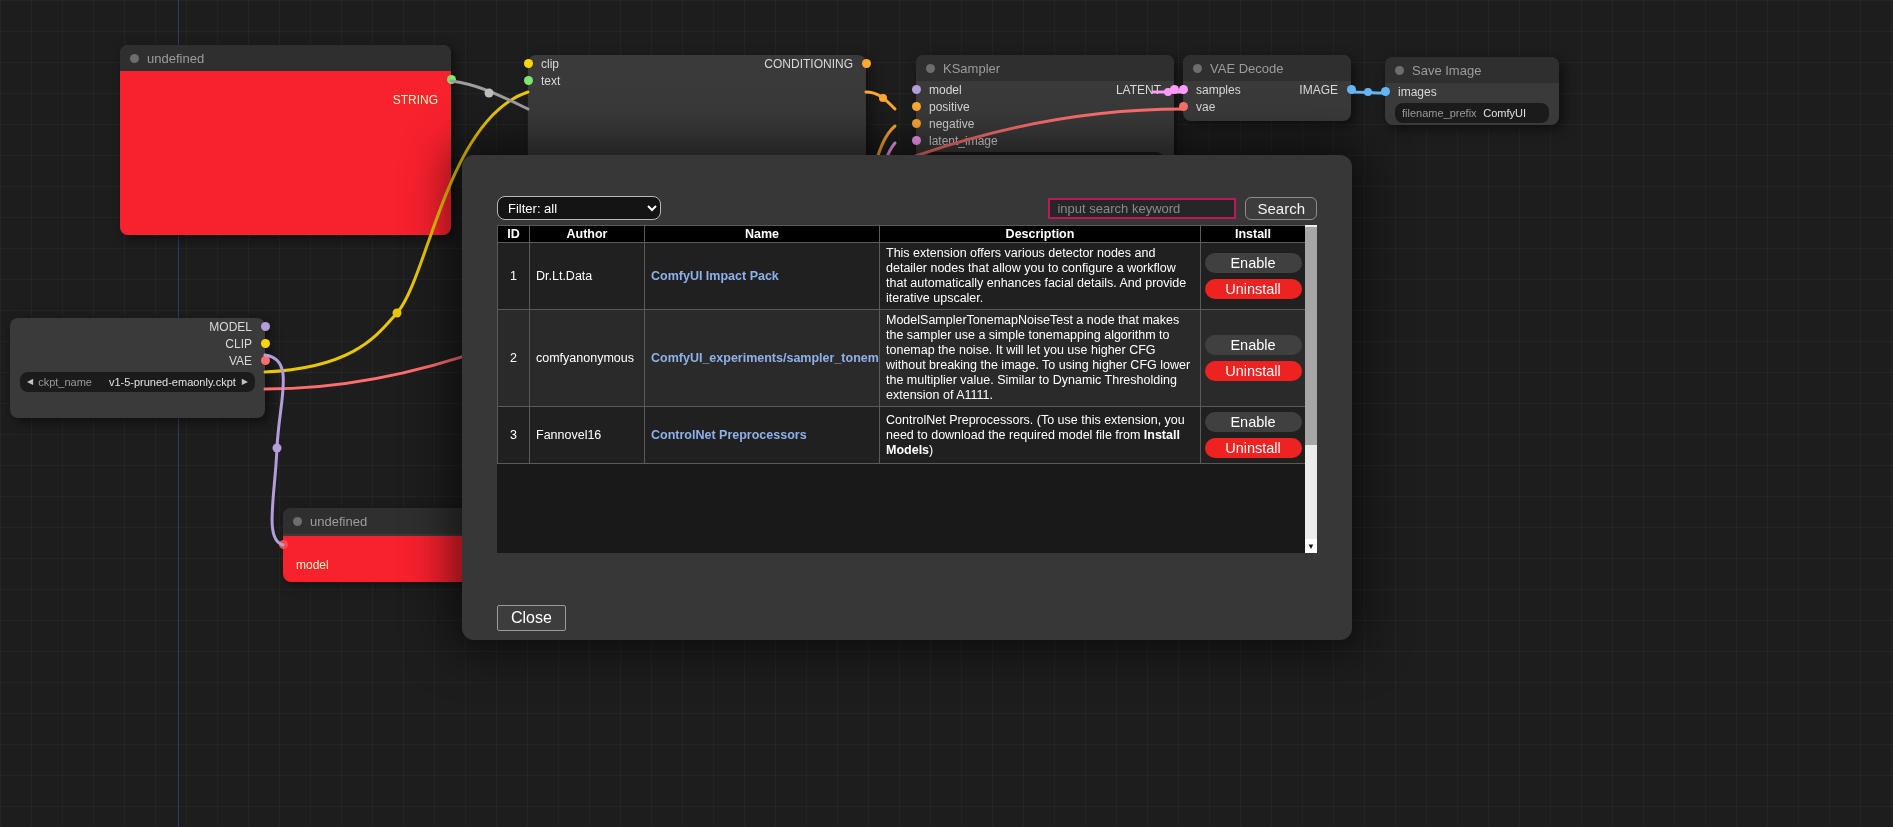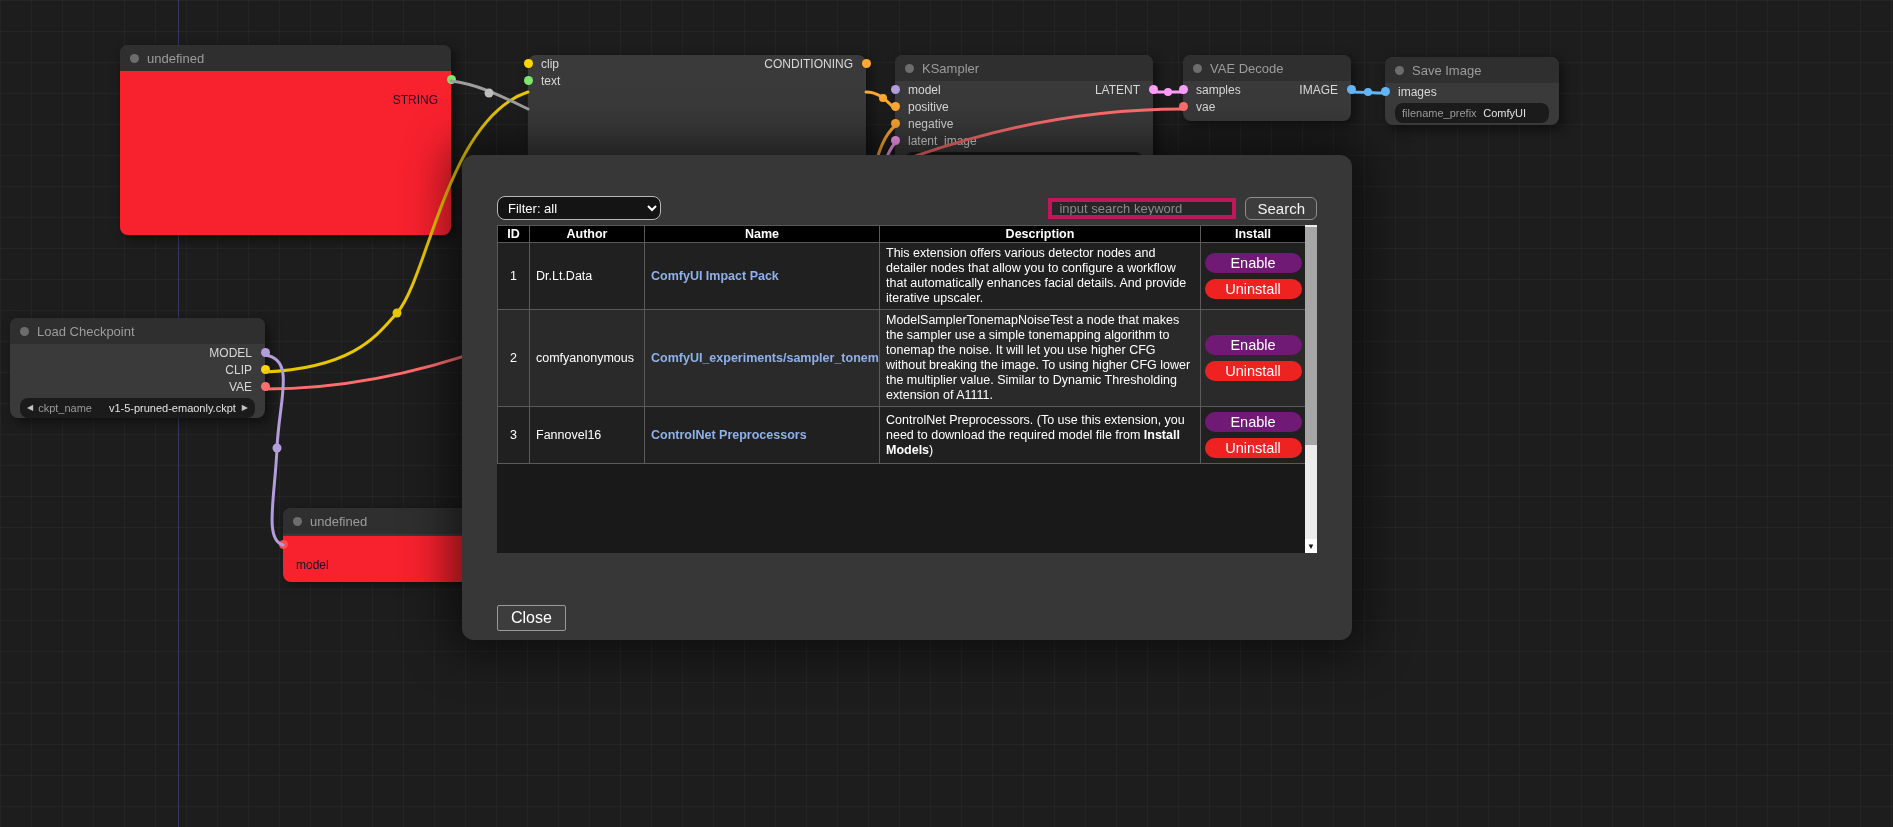--- a/index.html
+++ b/index.html
@@ -19,21 +19,21 @@
   .node { position:absolute; z-index:1; background:#3a3a3a; border-radius:8px;
           box-shadow:4px 4px 12px rgba(0,0,0,0.5); font-size:12px; color:#cfcfcf; }
   .node-title { height:26px; display:flex; align-items:center; gap:8px; padding:0 10px;
                 color:#9c9c9c; font-size:13px; background:#2f2f2f; border-radius:8px 8px 0 0; white-space:nowrap; overflow:hidden;}
   .title-dot { width:9px; height:9px; border-radius:50%; background:#6d6d6d; flex:none; }
   .node-body { border-radius:0 0 8px 8px; }
   .node-body.error { background:#f8212e; }
   .slot-row { position:relative; height:17px; display:flex; align-items:center; padding:0 13px; }
   .in-label  { color:#d8d8d8; }
   .out-label { margin-left:auto; color:#d8d8d8; }
-  .error .in-label, .error .out-label { color:#0f172a;margin-top:40px; }
+  .error .in-label, .error .out-label { color:#fef9c3;margin-top:40px; }
   .dot { position:absolute; width:9px; height:9px; border-radius:50%; top:4px; }
   .dot.in  { left:-4.5px; }
   .dot.out { right:-4.5px; }
   .c-model  { background:#b39ddb; } .c-clip { background:#ffd500; }
   .c-vae    { background:#ff6e6e; } .c-cond { background:#ffa931; }
   .c-latent { background:#ff9cf9; } .c-image{ background:#64b5f6; }
   .c-string { background:#7ee66e; } .c-red  { background:#ff4b4b; }
   .widget { height:20px; background:#1b1b1b; border-radius:8px; margin:3px 10px;
             display:flex; align-items:center; padding:0 7px; font-size:11px; color:#9a9a9a; white-space:nowrap; }
   .widget .arrow { color:#c2c2c2; font-size:8px; line-height:16px; }
@@ -46,21 +46,21 @@
 
   
   .modal { position:absolute; left:462px; top:155px; width:890px; height:485px; z-index:10;
            background:#373737; border-radius:12px; padding:40px 35px 0;
            box-shadow:0 0 45px 12px rgba(0,0,0,0.55); color:#e5e5e5; font-size:13px; }
   .modal-topbar { display:flex; align-items:center; height:26px; }
   select.filter { background:#141414; color:#ffffff; border:1px solid #b8b8b8; border-radius:8px;
                   height:24px; width:164px; font-size:13px; padding:0 6px;
                   font-family:"Liberation Sans", sans-serif; }
   .search-box { margin-left:auto; display:flex; align-items:center; gap:9px; }
-  input.search { width:188px; height:21px; background:#262626; border:4px solid #be185d;
+  input.search { width:188px; height:21px; background:#262626; border:2px solid #be185d;
                  color:#dddddd; font-size:13px; padding:1px 7px;
                  font-family:"Liberation Sans", sans-serif; }
   input.search::placeholder { color:#8a8a8a; }
   button { font-family:"Liberation Sans", sans-serif; cursor:pointer; }
   .search-btn { background:#3d3d3d; border:1px solid #8d8d8d; border-radius:6px;
                 color:#f2f2f2; font-size:15px; padding:2px 11px; }
 
   .table-wrap { position:relative; width:820px; height:328px; background:#191919; margin-top:4px; }
   table.ext { border-collapse:collapse; width:808px; table-layout:fixed; color:#ffffff; font-size:12.5px; }
   table.ext th { background:#000000; color:#ffffff; font-weight:bold; font-size:12.5px;
@@ -68,21 +68,21 @@
   table.ext td { border:1px solid #5a5a5a; padding:3px 6px; vertical-align:middle; line-height:15px; }
   tr.r-odd  td { background:#202020; }
   tr.r-even td { background:#2a2a2a; }
   td.cell-id { text-align:center; }
   td.cell-name a { color:#8fb1ea; font-weight:bold; text-decoration:none; white-space:nowrap; }
   td.cell-name { white-space:nowrap; overflow:hidden; }
   td.cell-install { text-align:center; }
   .btn-stack { display:flex; flex-direction:column; gap:6px; align-items:center; padding:2px 0; }
   .btn-enable, .btn-uninstall { width:97px; border:none; border-radius:10px;
                                 color:#ffffff; font-size:14.5px; padding:2px 0; }
-  .btn-enable   { background:#701a75; }
+  .btn-enable   { background:#404040; }
   .btn-uninstall{ background:#ef2222; }
 
   .vscroll { position:absolute; top:0; right:0; width:12px; height:328px; background:#ececec; }
   .vthumb  { position:absolute; top:2px; left:0; width:12px; height:218px; background:#a6a6a6; }
   .varrow  { position:absolute; bottom:0; left:0; width:12px; height:14px; background:#ffffff;
              color:#111111; font-size:8px; display:flex; align-items:center; justify-content:center; }
 
   .close-btn { margin-top:52px; background:#3d3d3d; border:1px solid #9a9a9a; border-radius:2px;
                color:#ffffff; font-size:16px; padding:3px 13px; }
 </style>
@@ -112,21 +112,21 @@
       <span class="out-label">CONDITIONING</span>
       <span class="dot out c-cond"></span>
     </div>
     <div class="slot-row">
       <span class="dot in c-string"></span>
       <span class="in-label">text</span>
     </div>
   </div>
 </div>
 
-<div class="node" style="left:895px;top:55px;width:258px;height:160px">
+<div class="node" style="left:916px;top:55px;width:258px;height:160px">
   <div class="node-title">
     <span class="title-dot"></span>
     <span>KSampler</span>
   </div>
   <div class="node-body">
     <div class="slot-row">
       <span class="dot in c-model"></span>
       <span class="in-label">model</span>
       <span class="out-label">LATENT</span>
       <span class="dot out c-latent"></span>
@@ -182,24 +182,20 @@
       <span class="in-label">images</span>
     </div>
     <div class="widget noarrow">
       <span class="w-label" style="margin-left:0">filename_prefix</span>
       <span class="w-value">ComfyUI</span>
     </div>
   </div>
 </div>
 
 <div class="node" style="left:10px;top:318px;width:255px;height:100px">
-  <div class="node-title">
-    <span class="title-dot"></span>
-    <span>Load Checkpoint</span>
-  </div>
   <div class="node-body">
     <div class="slot-row">
       <span class="out-label">MODEL</span>
       <span class="dot out c-model"></span>
     </div>
     <div class="slot-row">
       <span class="out-label">CLIP</span>
       <span class="dot out c-clip"></span>
     </div>
     <div class="slot-row">

